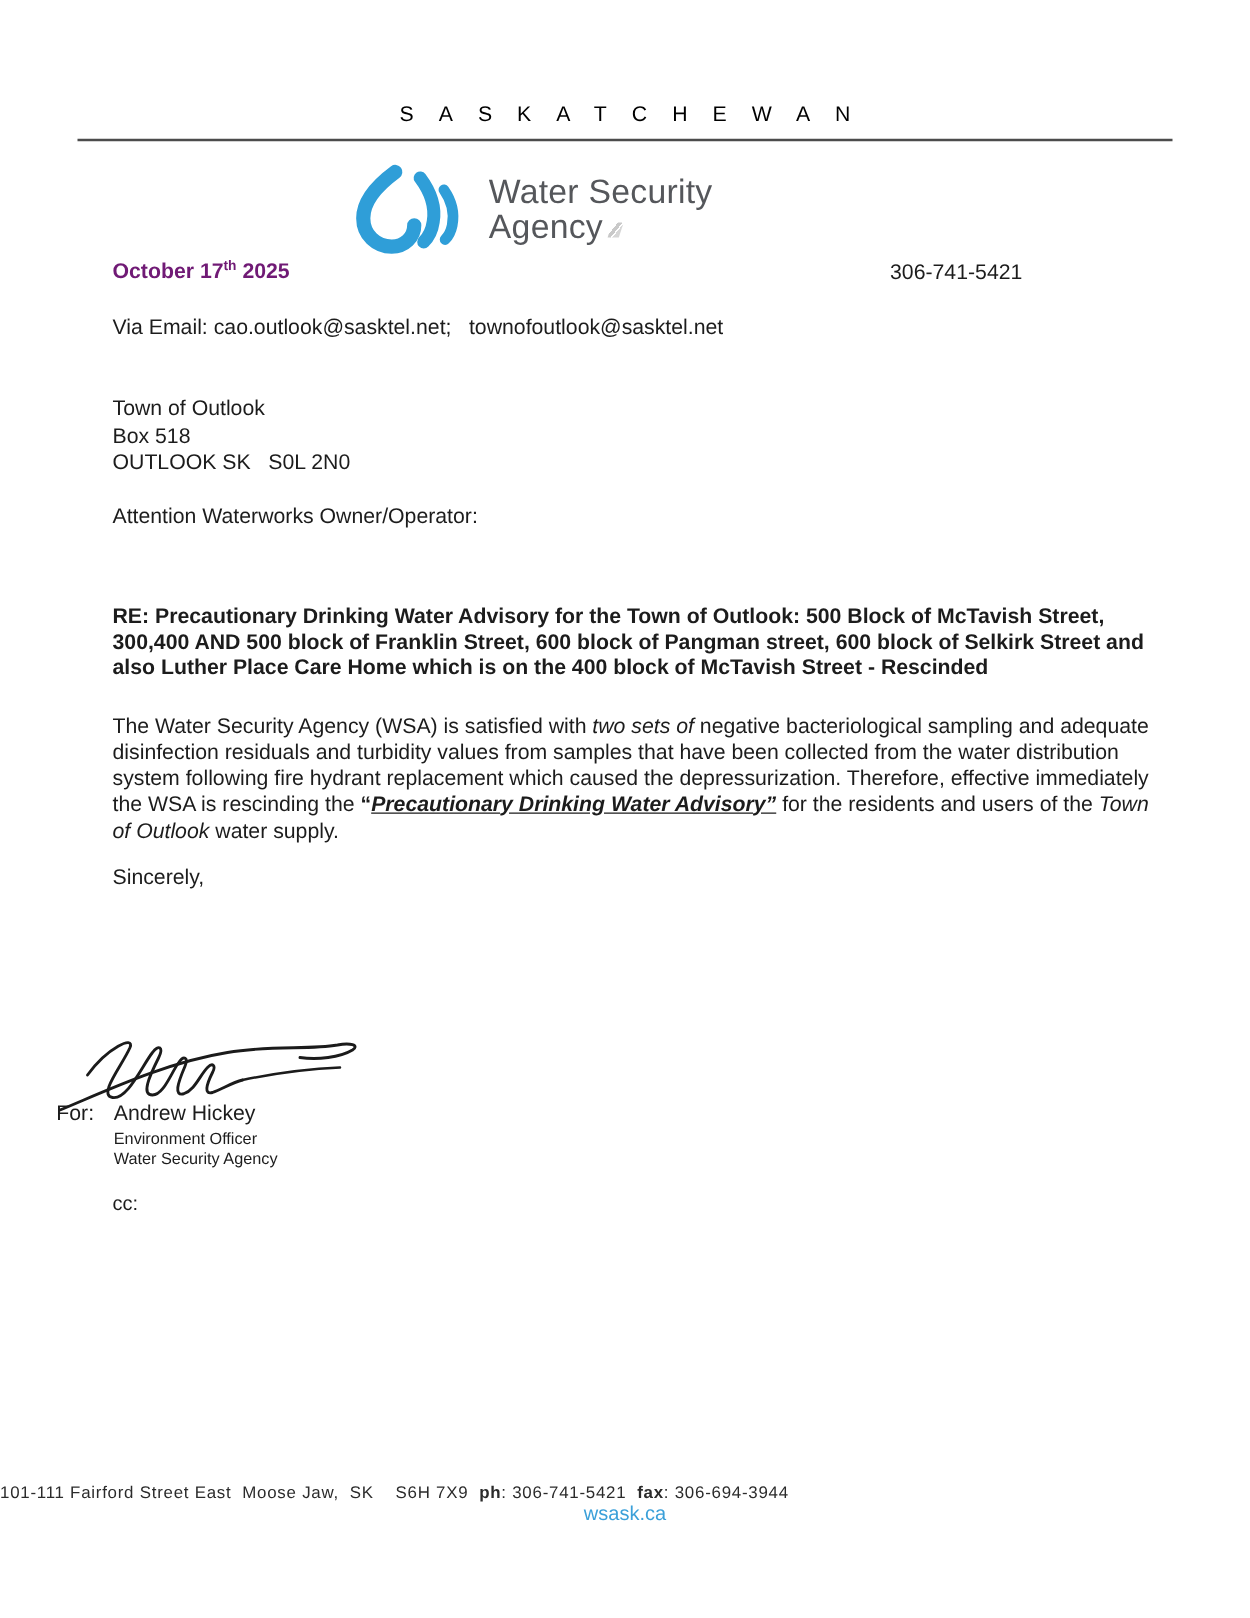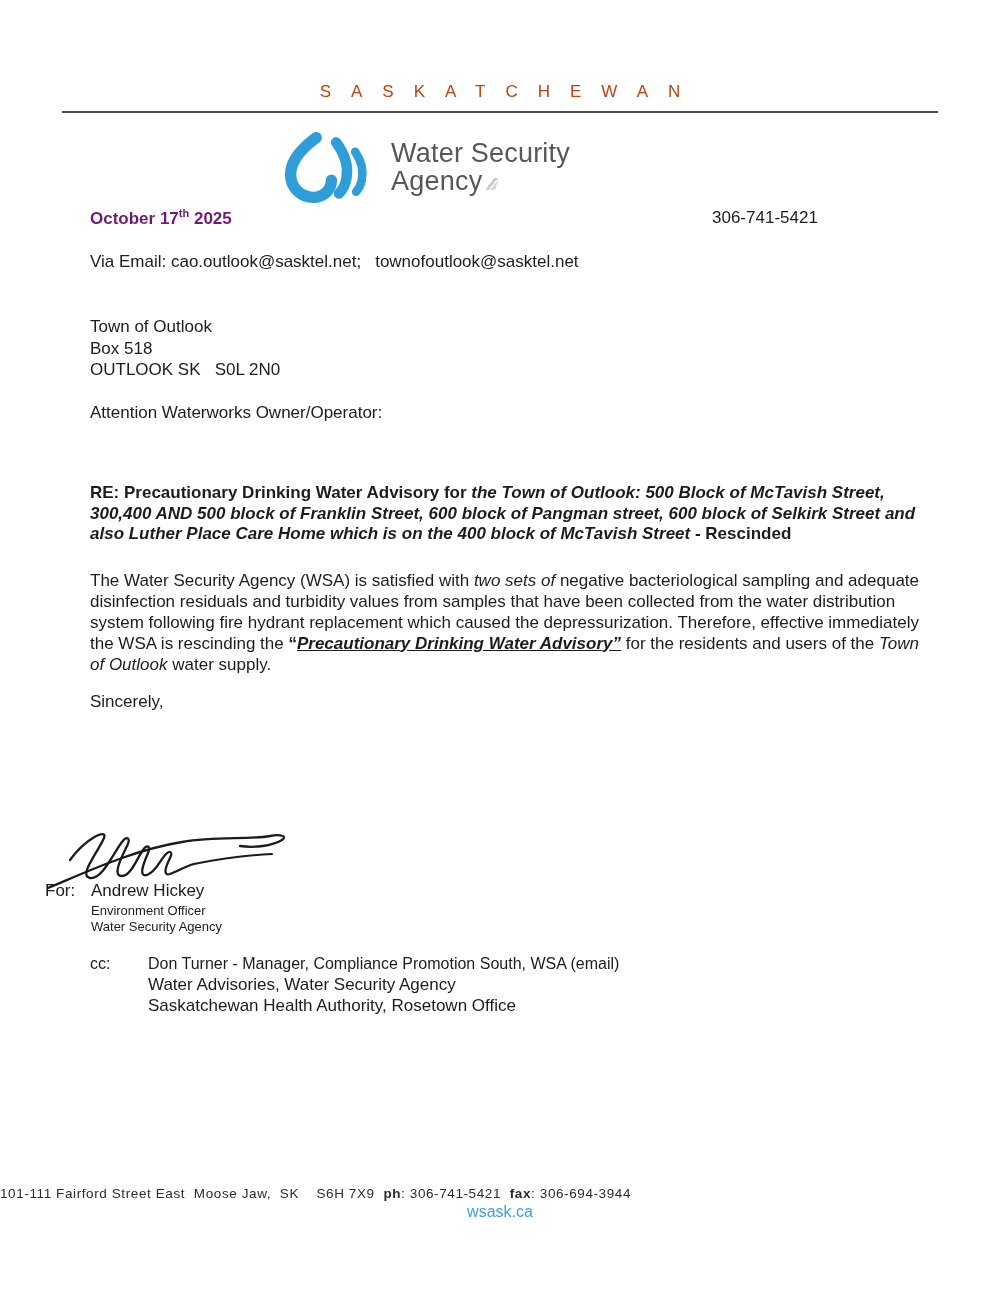--- a/index.html
+++ b/index.html
@@ -11,21 +11,21 @@
     color:#1c1c1c;
     overflow:hidden;
   }
   .pre{white-space:pre-wrap;}
 
   
   .province{
     position:absolute;top:82px;left:0;width:1000px;
     text-align:center;
     font-size:17px;letter-spacing:20px;padding-left:20px;box-sizing:border-box;
-    color:#c2410c;font-weight:400;
+    color:#000000;font-weight:400;
   }
   .rule{
     position:absolute;top:111px;left:62px;width:876px;height:0;
     border-top:2px solid #4c4c4c;
   }
   .logo{
     position:absolute;top:130px;left:0;width:852px;
     display:flex;justify-content:center;align-items:center;gap:14px;
   }
   .logo-text{
@@ -50,21 +50,21 @@
   
   .recipient{position:absolute;top:316px;left:90px;font-size:17px;line-height:21.5px;}
   .attention{position:absolute;top:403px;left:90px;font-size:17px;}
 
   
   .body-block{
     position:absolute;top:483px;left:90px;width:845px;
     font-size:17px;line-height:21px;
   }
   .re-heading{font-weight:bold;line-height:20.5px;margin:0 0 25px 0;}
-  .re-heading .it{font-style:italic;}
+  .re-heading .it{}
   .para1{margin:0 0 16px 0;}
   .para2{margin:0 0 38px 0;}
   .seg-i{font-style:italic;}
   .seg-b{font-weight:bold;}
   .seg-biu{font-weight:bold;font-style:italic;text-decoration:underline;}
   .closing{margin:0;}
 
   
   .signature-svg{position:absolute;left:42px;top:826px;}
   .for-label{position:absolute;left:45px;top:881px;font-size:17px;}
@@ -138,23 +138,18 @@
     <path d="M6 62 C40 48 90 24 140 16 C175 10 205 14 228 10 C238 8 246 10 240 14 C230 20 212 22 198 20" fill="none" stroke="#1b1b1b" stroke-width="2.3" stroke-linecap="round"></path>
     <path d="M152 38 C176 33 206 29 230 28" fill="none" stroke="#1b1b1b" stroke-width="2" stroke-linecap="round"></path>
   </svg>
   <div class="for-label">For:</div>
   <div class="sig-name">Andrew Hickey</div>
   <div class="sig-title">Environment Officer</div>
   <div class="sig-org">Water Security Agency</div>
 
   <div class="cc-block">
     <span class="cc-label">cc:</span>
-    <div class="cc-lines">
-      <div class="l0">Don Turner - Manager, Compliance Promotion South, WSA (email)</div>
-      <div>Water Advisories, Water Security Agency</div>
-      <div>Saskatchewan Health Authority, Rosetown Office</div>
-    </div>
   </div>
 
   <div class="footer-address pre"><span>101-111 Fairford Street East  Moose Jaw,  SK    S6H 7X9  </span><b>ph</b><span>: 306-741-5421  </span><b>fax</b><span>: 306-694-3944</span></div>
   <div class="footer-site">wsask.ca</div>
 
 </div>
 
 </body></html>

